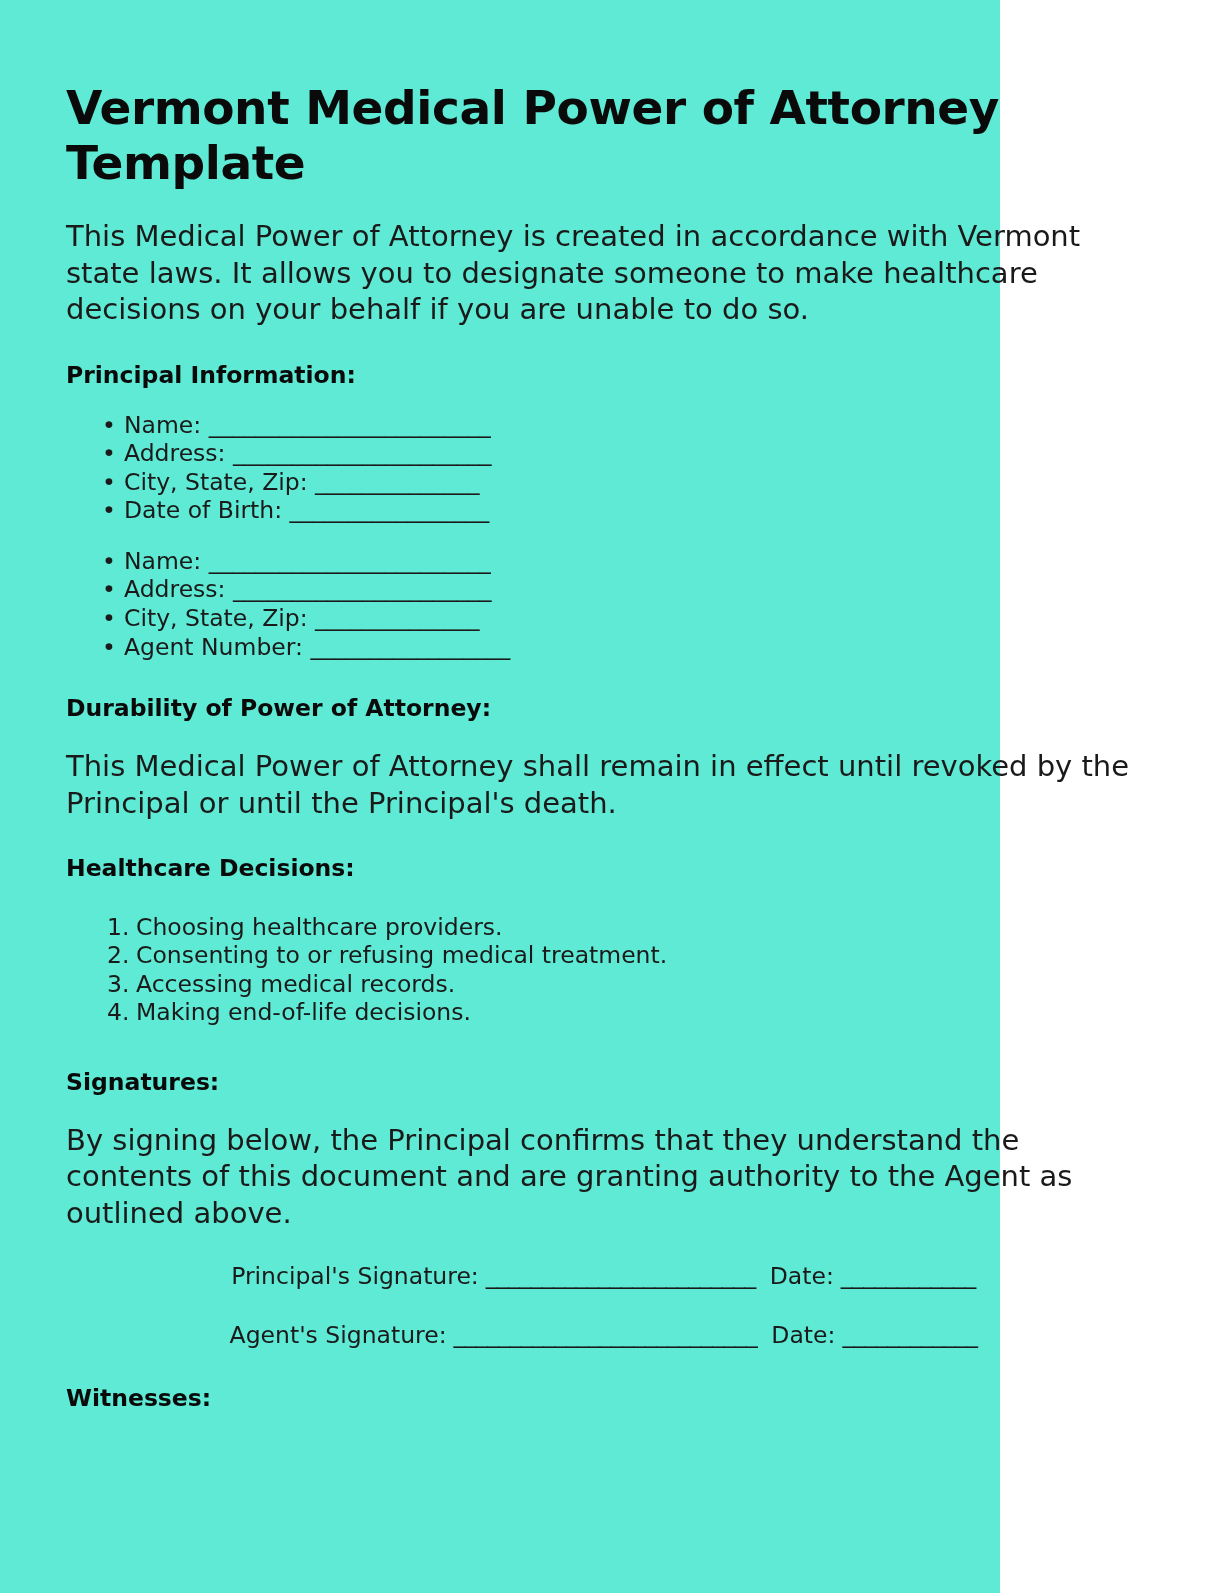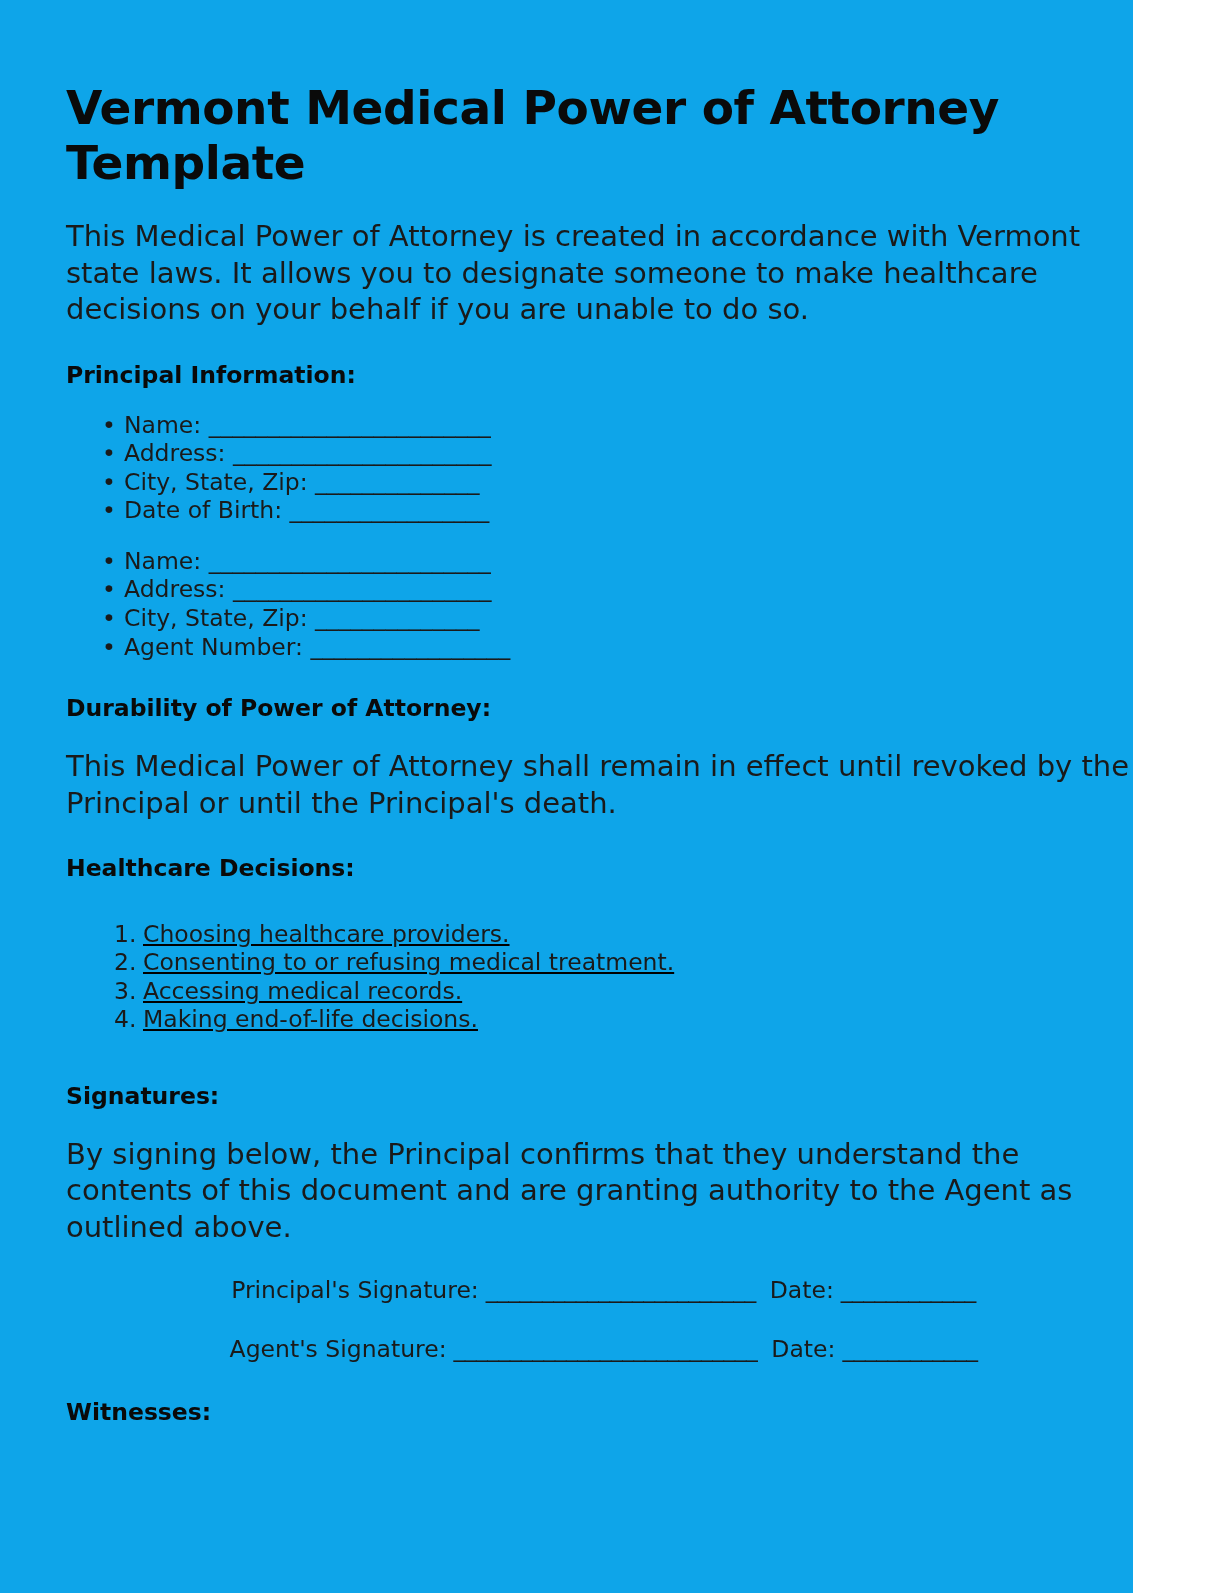--- a/index.html
+++ b/index.html
@@ -14,23 +14,23 @@
     overflow: hidden;
     font-family: "DejaVu Sans", "Liberation Sans", sans-serif;
     color: #000000;
     -webkit-font-smoothing: antialiased;
   }
 
   .page {
     position: absolute;
     left: 0;
     top: 0;
-    width: 1133px;
+    width: 1000px;
     height: 1593px;
-    background: #0ea5e9;
+    background: #5eead4;
   }
 
   .content {
     position: absolute;
     left: 66px;
     top: 0;
     width: 1075px;
   }
 
   
@@ -82,25 +82,24 @@
     content: "\2022";
     position: absolute;
     left: 36px;
     top: 0;
     font-size: 23.5px;
     line-height: 1.215;
   }
 
   
   ol.numbered {
-    margin: 15px;
+    margin: 8px;
     padding: 22px 0 0 0;
     list-style: none;
     counter-reset: item;
-    text-decoration: underline;
   }
   ol.numbered li {
     font-size: 23.5px;
     line-height: 1.215;
     position: relative;
     padding-left: 62px;
     counter-increment: item;
     color: #1a1a1a;
   }
   ol.numbered li::before {

